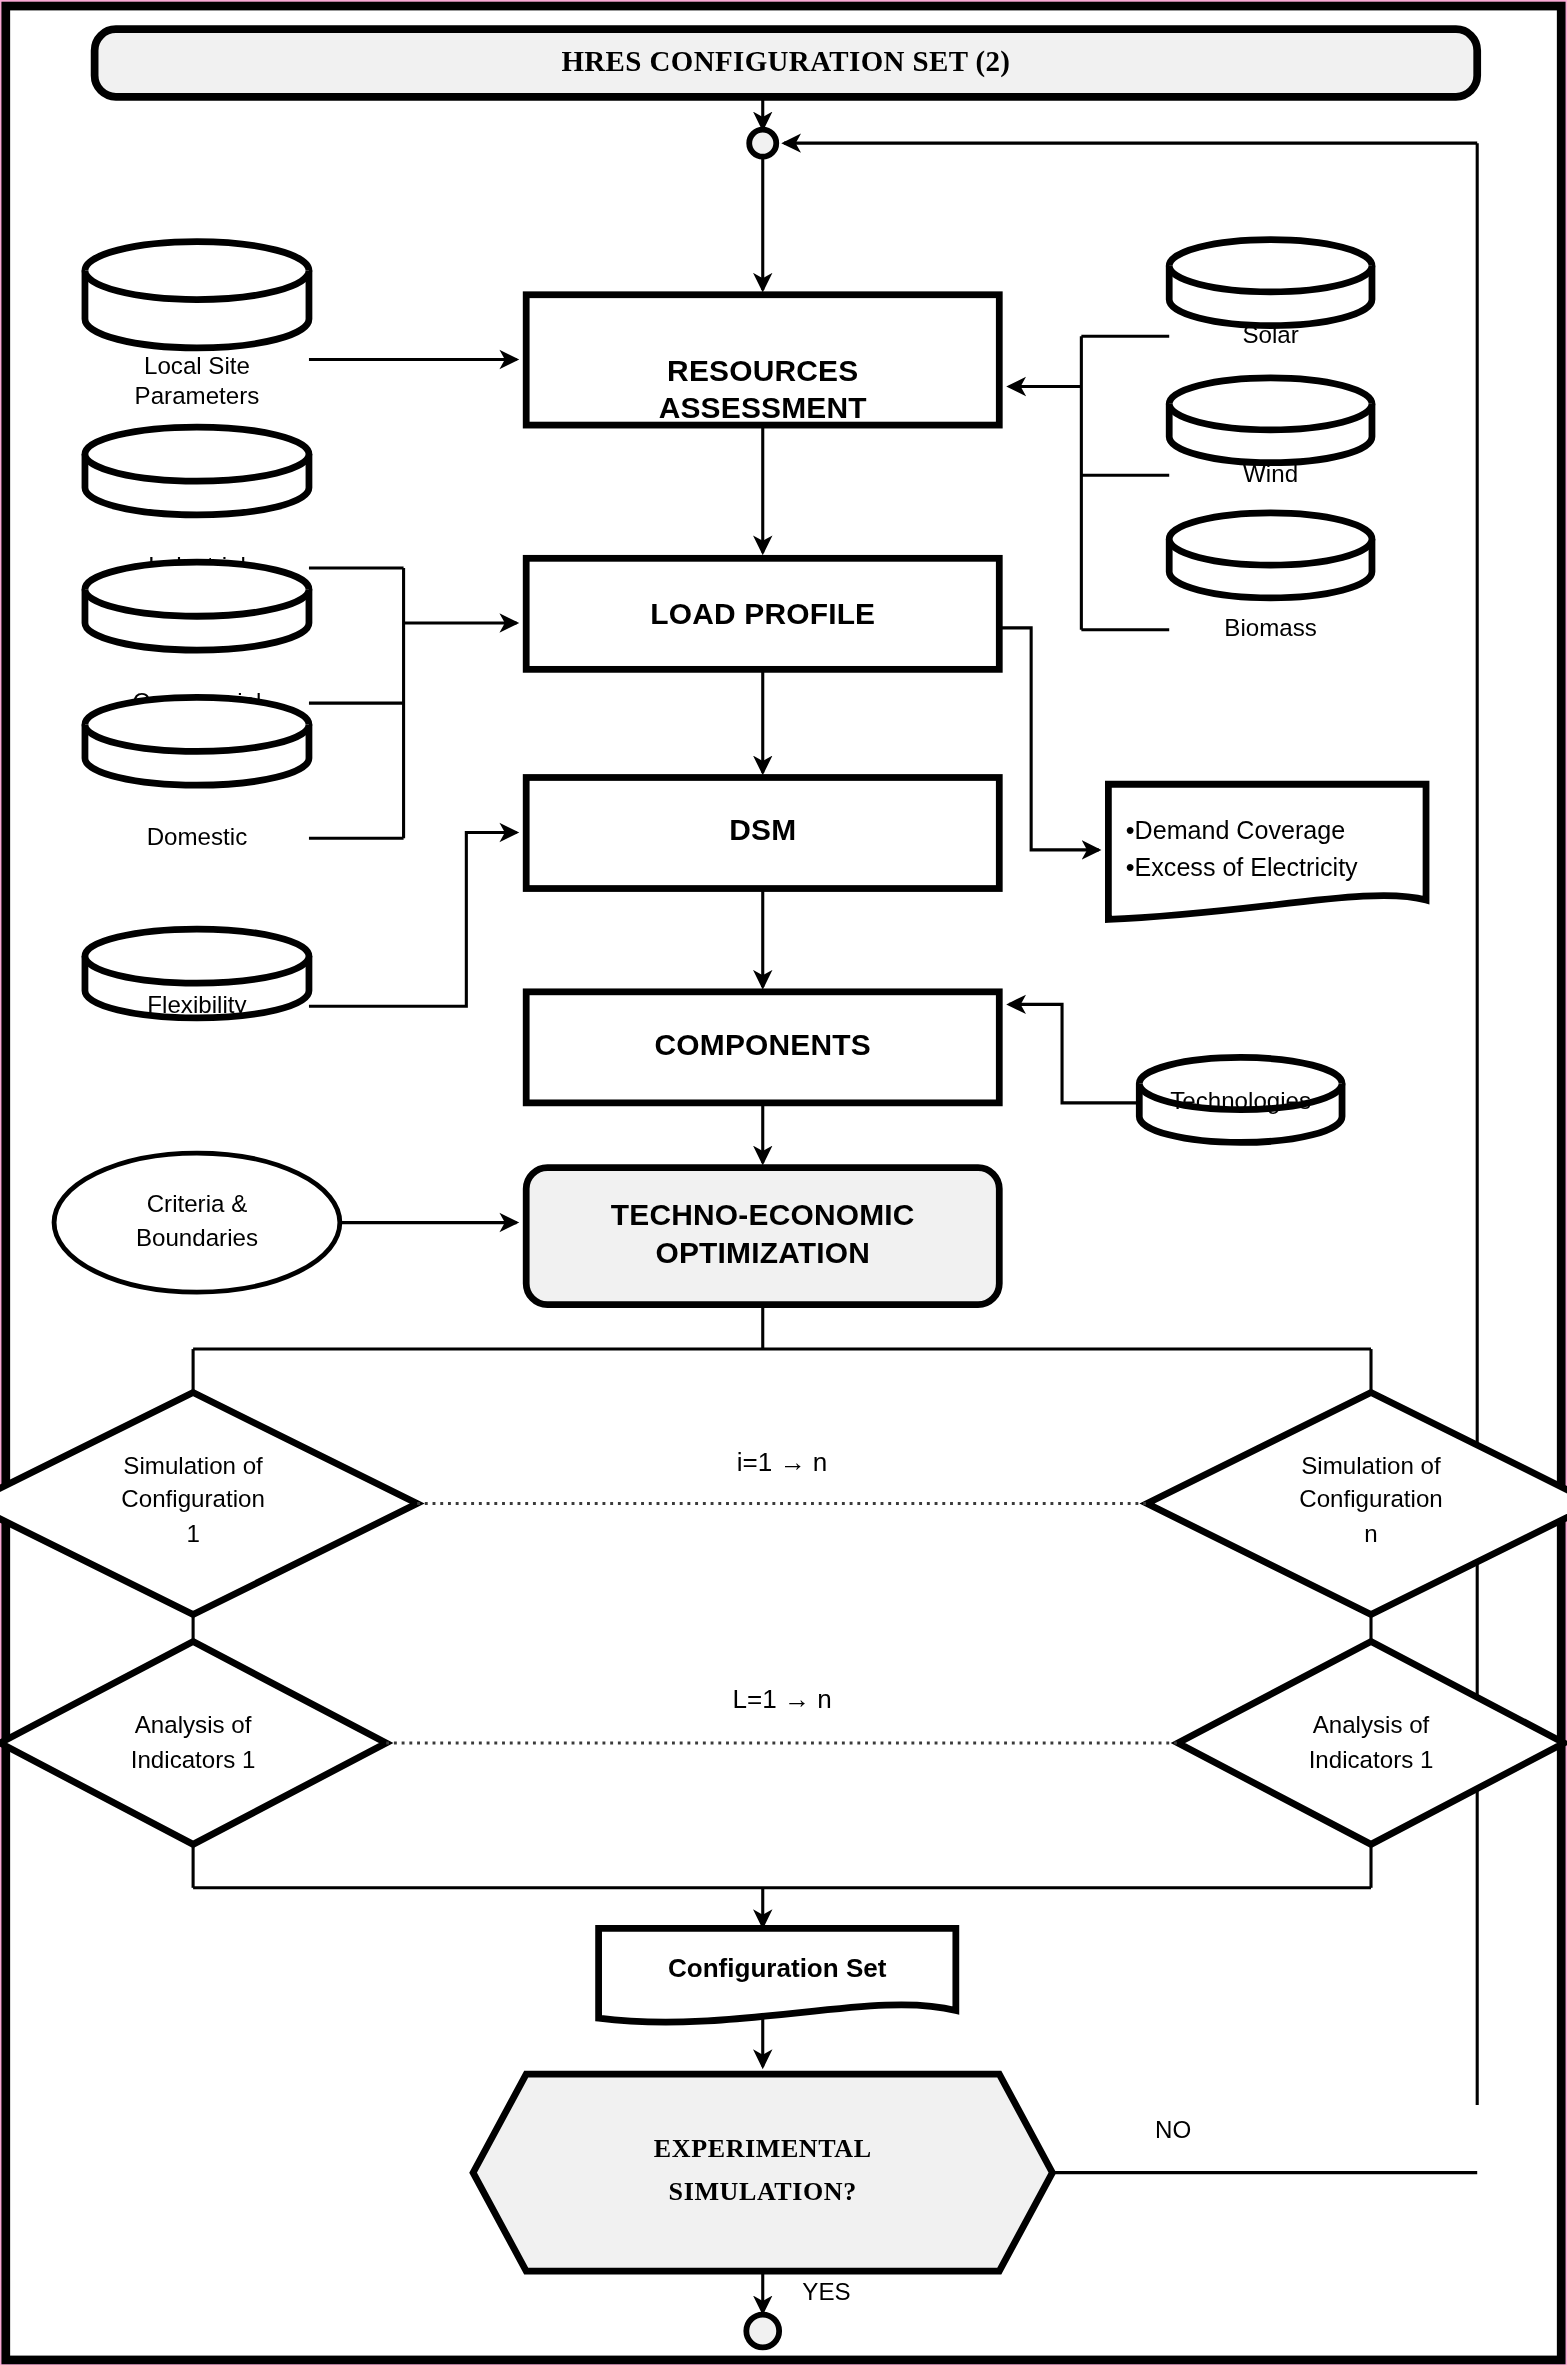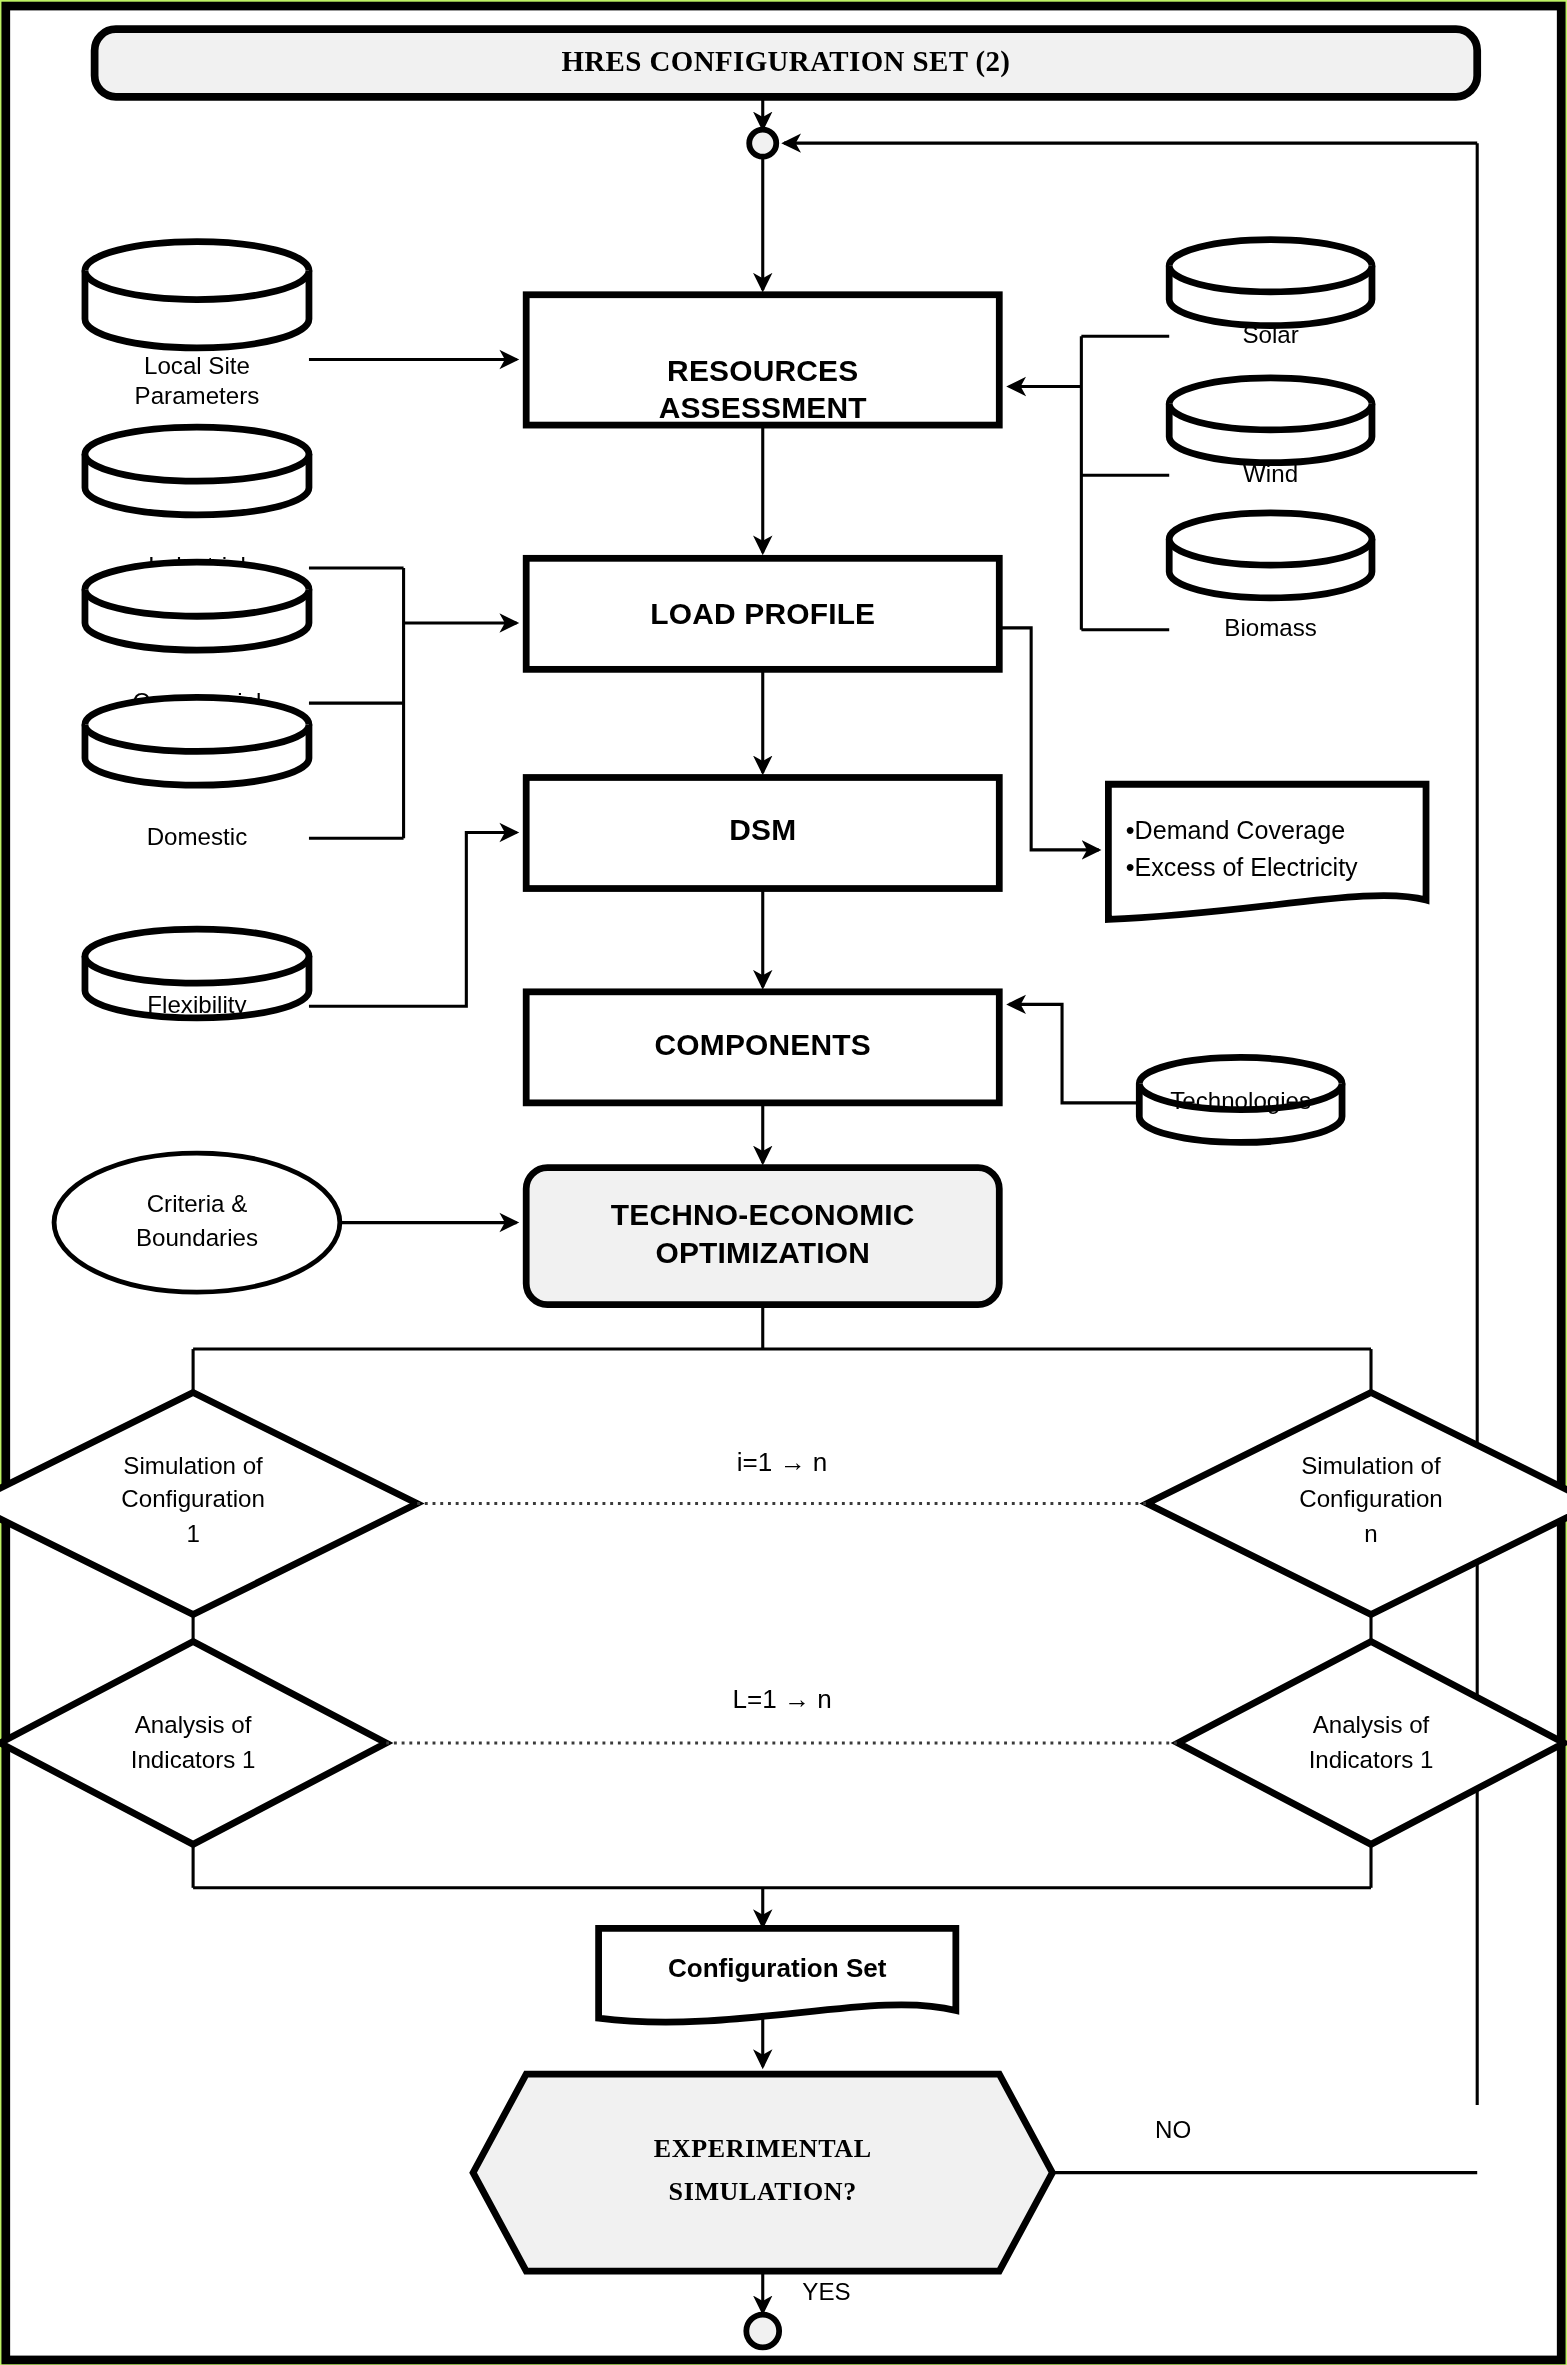--- a/index.html
+++ b/index.html
@@ -5,21 +5,21 @@
   html, body {
     margin: 0;
     padding: 0;
     background: #ffffff;
     font-family: "Liberation Sans", sans-serif;
   }
   #stage {
     position: relative;
     width: 1567px;
     height: 2366px;
-    background: #bef264;
+    background: #f9a8d4;
     overflow: hidden;
   }
   svg#diagram {
     display: block;
     width: 1567px;
     height: 2366px;
   }
   .shape-stroke { fill: #ffffff; stroke: #000000; }
   .thick { stroke-width: 7; }
   .connector { stroke: #000000; stroke-width: 3.2; fill: none; }

